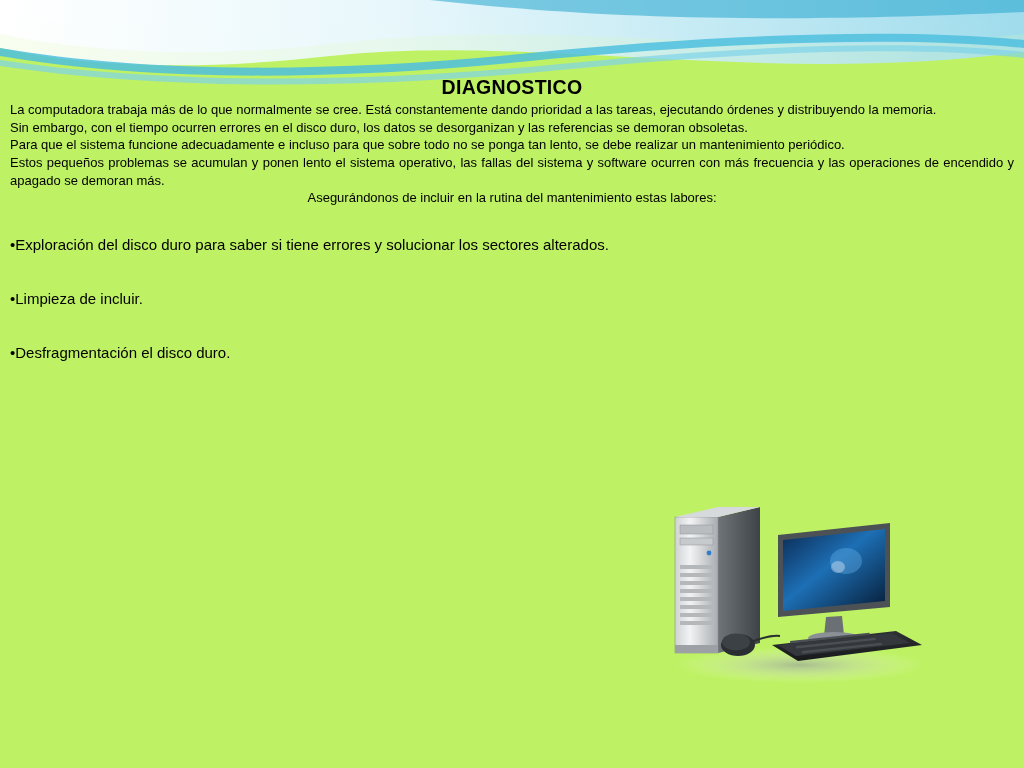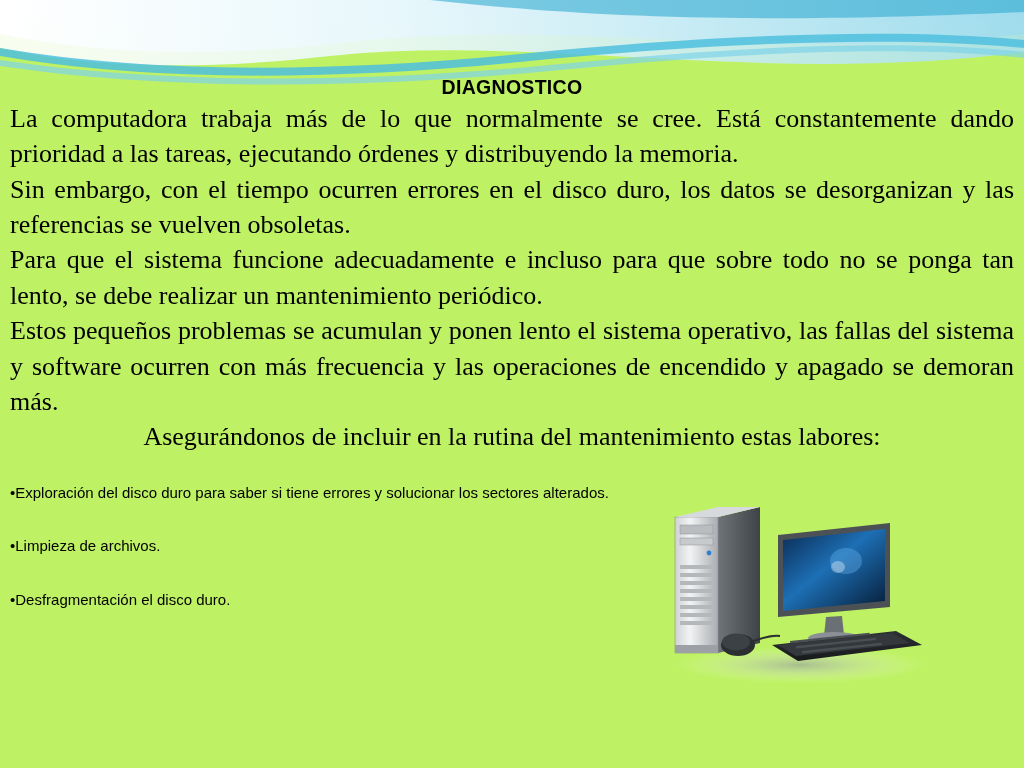--- a/index.html
+++ b/index.html
@@ -37,26 +37,25 @@
   .title {
     text-align: center;
     font-weight: bold;
     font-size: 19.5px;
     color: #000000;
     letter-spacing: 0.3px;
     margin: 0 0 2px 0;
   }
   p.para {
     margin: 0;
-    font-size: 26px;
+    font-size: 13px;
     line-height: 1.36;
     color: #000000;
     text-align: justify;
     text-justify: inter-word;
-    font-family: Liberation Serif, serif;
   }
   p.para.nojust {
     text-align: center;
   }
   .bullets {
     margin-top: 28px;
   }
   p.bullet {
     margin: 0 0 34px 0;
     font-size: 15px;
@@ -106,28 +105,28 @@
       <path d="M0,0 L1024,0 L1024,52 C760,86 540,34 330,56 C190,72 80,66 0,48 Z" fill="url(#g3)" opacity="0.9"></path>
       <path d="M0,56 C140,80 320,82 520,62 C720,42 900,36 1024,48 L1024,40 C900,28 720,34 520,54 C320,74 140,72 0,48 Z" fill="#4fc0de" opacity="0.85"></path>
       <path d="M0,66 C160,90 360,90 560,70 C760,50 920,46 1024,58 L1024,52 C920,40 760,44 560,64 C360,84 160,84 0,60 Z" fill="#7fd3e8" opacity="0.7"></path>
       <path d="M430,0 C560,14 720,26 1024,12 L1024,0 Z" fill="#26a6cd" opacity="0.55"></path>
     </svg>
   </div>
 
   <div class="content">
     <div class="title">DIAGNOSTICO</div>
     <p class="para">La computadora trabaja más de lo que normalmente se cree. Está constantemente dando prioridad a las tareas, ejecutando órdenes y distribuyendo la memoria.</p>
-    <p class="para">Sin embargo, con el tiempo ocurren errores en el disco duro, los datos se desorganizan y las referencias se vuelven obsoletas.</p>
+    <p class="para">Sin embargo, con el tiempo ocurren errores en el disco duro, los datos se desorganizan y las referencias se demoran obsoletas.</p>
     <p class="para">Para que el sistema funcione adecuadamente e incluso para que sobre todo no se ponga tan lento, se debe realizar un mantenimiento periódico.</p>
     <p class="para">Estos pequeños problemas se acumulan y ponen lento el sistema operativo, las fallas del sistema y software ocurren con más frecuencia y las operaciones de encendido y apagado se demoran más.</p>
     <p class="para nojust">Asegurándonos de incluir en la rutina del mantenimiento estas labores:</p>
 
     <div class="bullets">
       <p class="bullet">•Exploración del disco duro para saber si tiene errores y solucionar los sectores alterados.</p>
-      <p class="bullet">•Limpieza de archivos.</p>
+      <p class="bullet">•Limpieza de incluir.</p>
       <p class="bullet">•Desfragmentación el disco duro.</p>
     </div>
   </div>
 
   <div class="computer-image">
     <svg width="270" height="190" viewBox="0 0 270 190">
       <defs>
         <linearGradient id="towerFront" x1="0" y1="0" x2="1" y2="0">
           <stop offset="0%" stop-color="#cfd2d4"></stop>
           <stop offset="35%" stop-color="#f2f3f4"></stop>

